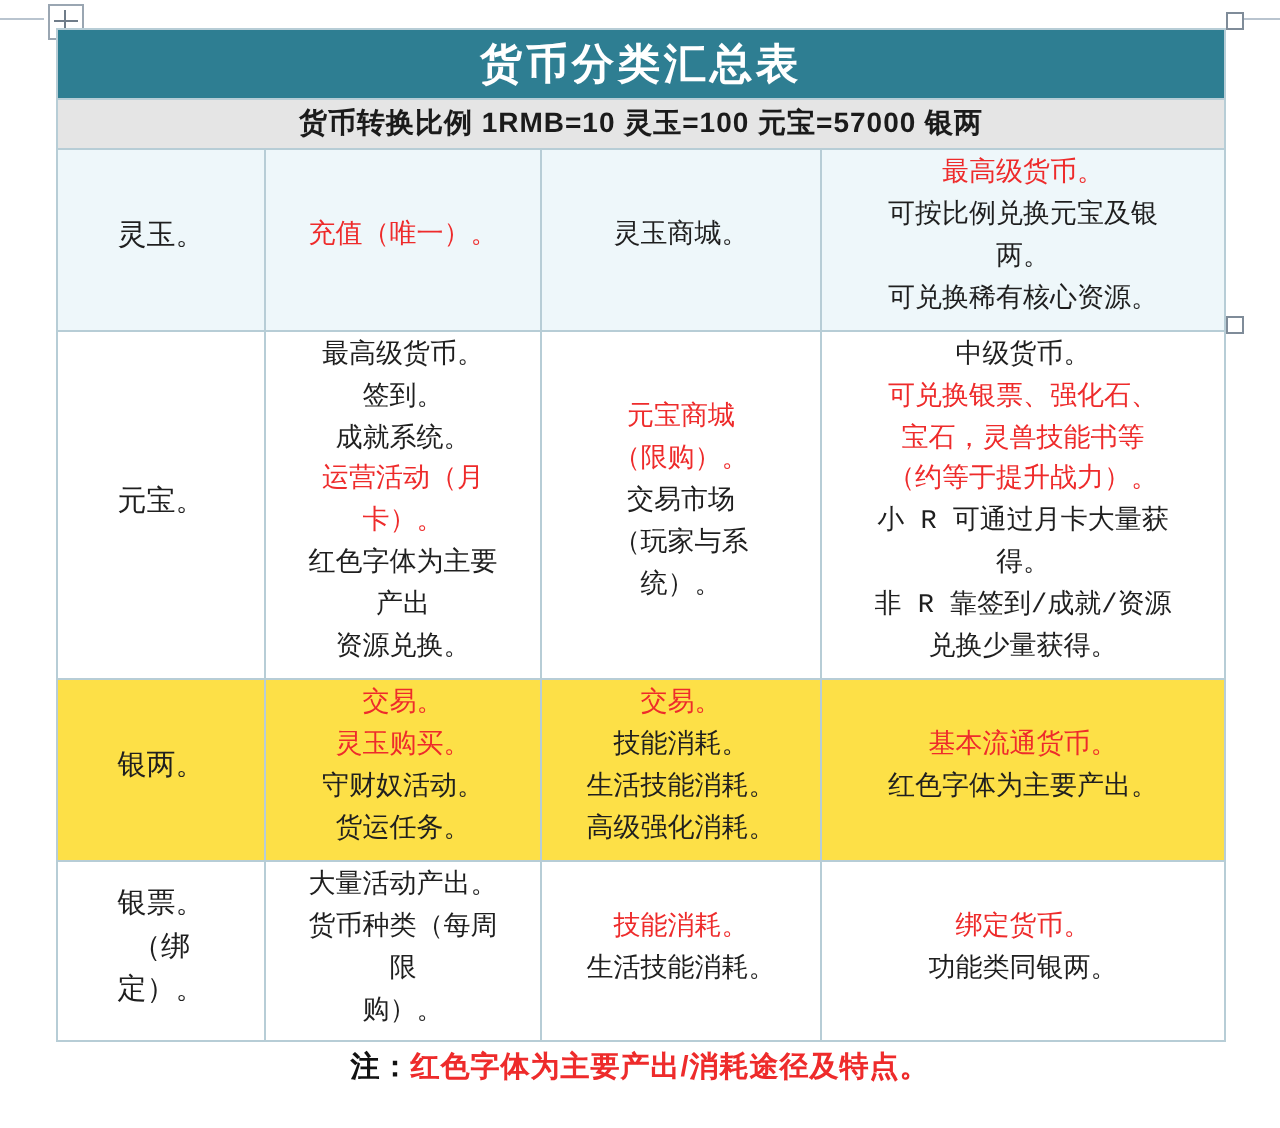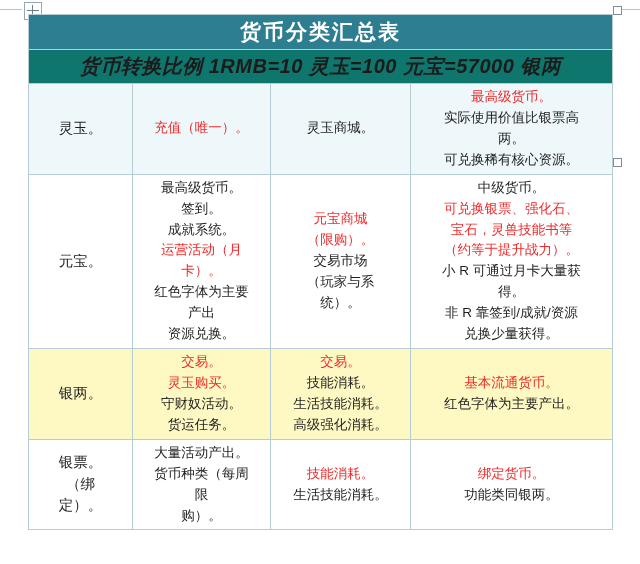--- a/index.html
+++ b/index.html
@@ -83,44 +83,43 @@
   .title-row td {
     background: #2e7e92;
     color: #ffffff;
     font-size: 21px;
     font-weight: bold;
     letter-spacing: 2px;
     padding: 8px 4px 10px 4px;
     border: 1px solid #2e7e92;
   }
   .rate-row td {
-    background: #0f766e;
+    background: #e5e5e5;
     color: #1b1b1b;
-    font-size: 20px;
+    font-size: 14px;
     font-weight: bold;
     padding: 6px 4px;
     letter-spacing: 0.5px;
-    font-style: italic;
   }
   .head-row td {
     background: #3e94a8;
     color: #ffffff;
     font-size: 14px;
     font-weight: bold;
     padding: 6px 4px;
     letter-spacing: 1px;
   }
   .cell {
     font-size: 13.5px;
     color: #1f1f1f;
     line-height: 1.55;
   }
   .band-a td { background: #eef7fa; }
   .band-b td { background: #ffffff; }
-  .band-c td { background: #fef9c3; }
+  .band-c td { background: #fde047; }
   .band-d td { background: #ffffff; }
   .kind {
     font-size: 14.5px;
     color: #1f1f1f;
     line-height: 1.5;
   }
   .red {
     color: #ee2b2b;
   }
   .note {
@@ -130,21 +129,21 @@
     width: 640px;
     text-align: center;
     font-size: 14.5px;
     font-weight: bold;
     color: #ee2b2b;
     letter-spacing: 0.5px;
   }
   .note .black {
     color: #111111;
   }
-  .line { display: block; }
+  .line { display: block; font-family: Liberation Mono, monospace; }
 </style>
 </head>
 <body>
 
 <div class="page">
 
   <div class="corner-handle"></div>
   <div class="edge-mark edge-top-left"></div>
   <div class="edge-mark edge-right-top"></div>
   <div class="handle-sq" style="left:613px; top:6px;"></div>
@@ -178,21 +177,21 @@
               </div>
             </td>
           <td class="cell">
               <div>
                 <span class="line">灵玉商城。</span>
               </div>
             </td>
           <td class="cell">
               <div>
                 <span class="line red">最高级货币。</span>
-                <span class="line">实际使用价值比银票高</span>
+                <span class="line">可按比例兑换元宝及银</span>
                 <span class="line">两。</span>
                 <span class="line">可兑换稀有核心资源。</span>
               </div>
             </td>
         </tr>
         <tr class="band-b">
           <td class="kind">
               <div>
                 <span class="line">元宝。</span>
               </div>
@@ -281,14 +280,17 @@
               <div>
                 <span class="line red">绑定货币。</span>
                 <span class="line">功能类同银两。</span>
               </div>
             </td>
         </tr>
       </tbody>
     </table>
   </div>
 
+  <div class="note">
+    <span class="black">注：</span><span>红色字体为主要产出/消耗途径及特点。</span>
+  </div>
 
 </div>
 
 </body></html>

